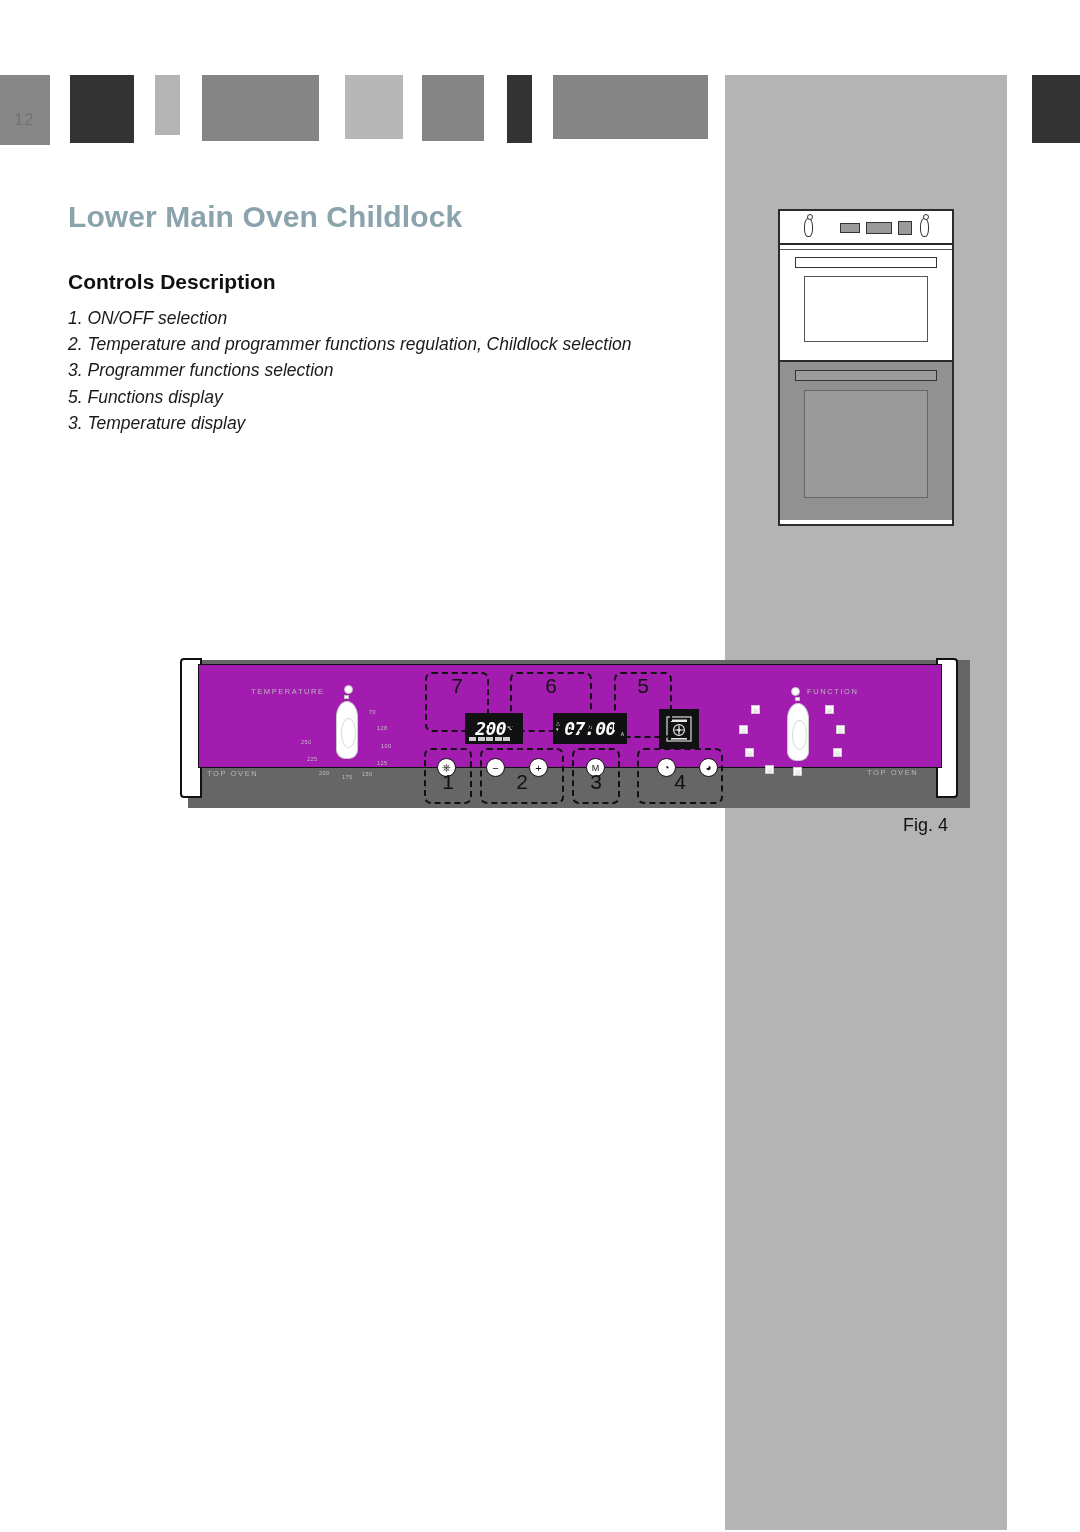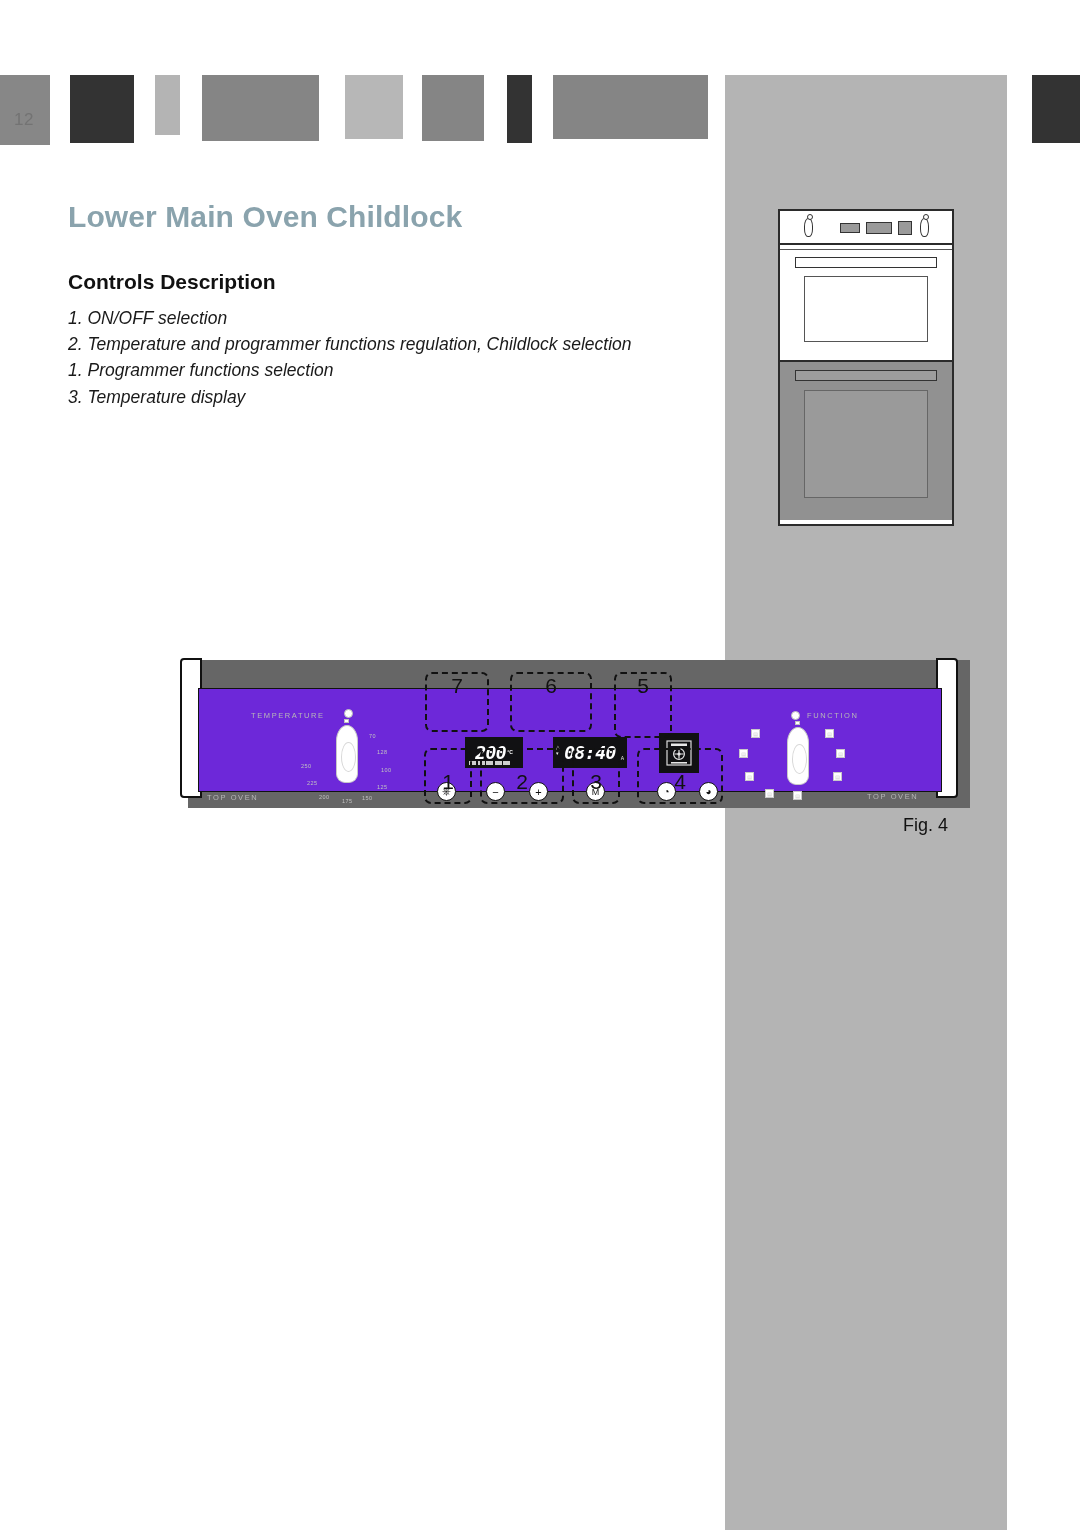--- a/index.html
+++ b/index.html
@@ -109,21 +109,21 @@
     background: #fff; border: 2px solid #111;
     border-radius: 4px 0 0 4px;
   }
   .cp-side-r {
     position: absolute; left: 756px; top: 8px; width: 22px; height: 140px;
     background: #fff; border: 2px solid #111;
     border-radius: 0 4px 4px 0;
   }
   .cp-face {
     position: absolute; left: 18px; top: 14px; width: 744px; height: 104px;
-    background: #6d28d9; border: 1px solid #111; margin-top: 24px;
+    background: #a21caf; border: 1px solid #111;
   }
 
   
   .pl {
     position: absolute;
     color: #b8b8b8; font-size: 7.5px;
     font-family: "Liberation Sans", sans-serif;
     letter-spacing: 1.6px;
     white-space: nowrap;
   }
@@ -223,21 +223,22 @@
       <div class="hdr-bar" style="left: 553px; width: 155px; height: 64px; background: rgb(133, 133, 133);"></div>
       <div class="hdr-bar" style="left: 1032px; width: 48px; height: 68px; background: rgb(51, 51, 51);"></div>
     </div>
   <div class="page-num">12</div>
 
   <div class="h-title">Lower Main Oven Childlock</div>
   <div class="h-sub">Controls Description</div>
   <div class="desc-list" id="desc">
       <div>1. ON/OFF selection</div>
       <div>2. Temperature and programmer functions regulation, Childlock selection</div>
-      <div>1. Programmer functions selection</div>
+      <div>3. Programmer functions selection</div>
+      <div>5. Functions display</div>
       <div>3. Temperature display</div>
     </div>
 
   <div class="oven">
     <div class="oven-top">
       <div class="oven-knob" style="left:24px"></div>
       <div class="oven-disp" style="left:60px; width:20px; height:10px;"></div>
       <div class="oven-disp" style="left:86px; width:26px; height:12px; top:11px;"></div>
       <div class="oven-disp" style="left:118px; width:14px; height:14px; top:10px;"></div>
       <div class="oven-knob" style="left:140px"></div>
@@ -284,21 +285,21 @@
           <i></i>
             <i></i>
             <i></i>
             <i></i>
             <i></i>
         </span>
       </div>
 
       <div class="disp disp-clock">
         <span class="mini-ind">△<br>▾</span>
-        <span class="seg seg-clock">08:40</span>
+        <span class="seg seg-clock">07:00</span>
         <span class="mini-ind-r">A</span>
       </div>
 
       <div class="disp disp-fn">
         <svg width="30" height="30" viewBox="0 0 30 30">
           <rect x="3" y="3" width="24" height="24" fill="none" stroke="#dcdcdc" stroke-width="1.2"></rect>
           <rect x="7" y="5.5" width="16" height="2.5" fill="#e8e8e8"></rect>
           <circle cx="15" cy="16" r="5.4" fill="none" stroke="#e8e8e8" stroke-width="1.2"></circle>
           <path d="M15 11.4 L15 20.6 M10.4 16 L19.6 16" stroke="#e8e8e8" stroke-width="1.2"></path>
           <circle cx="15" cy="16" r="1.6" fill="#e8e8e8"></circle>

